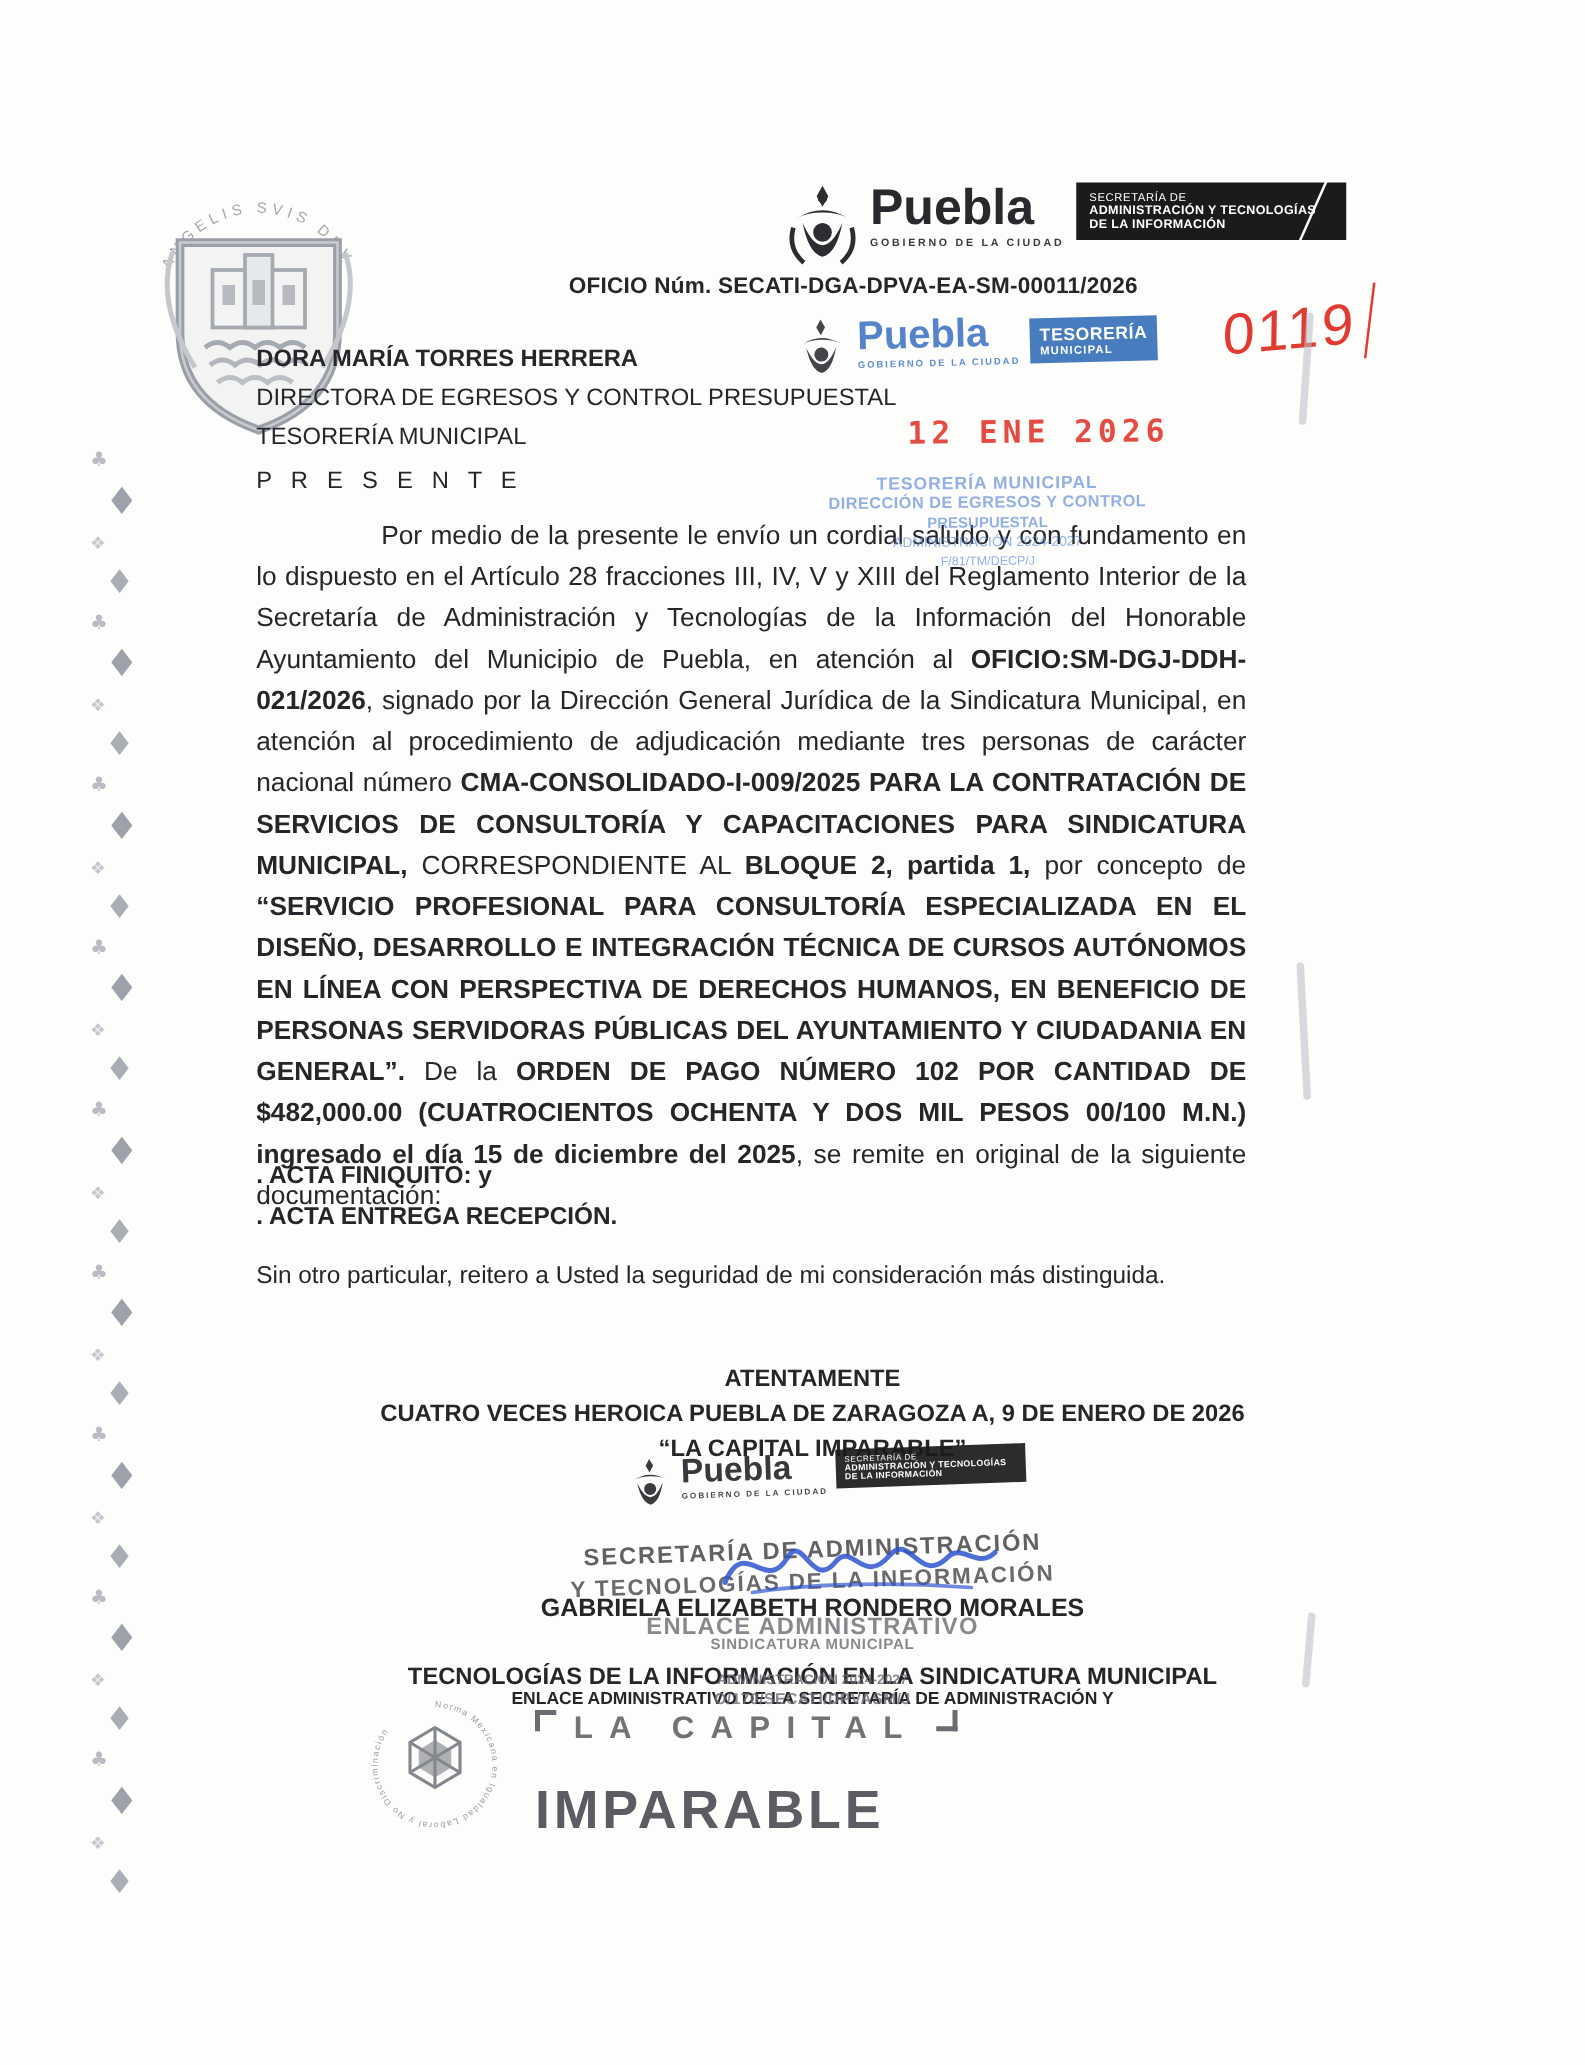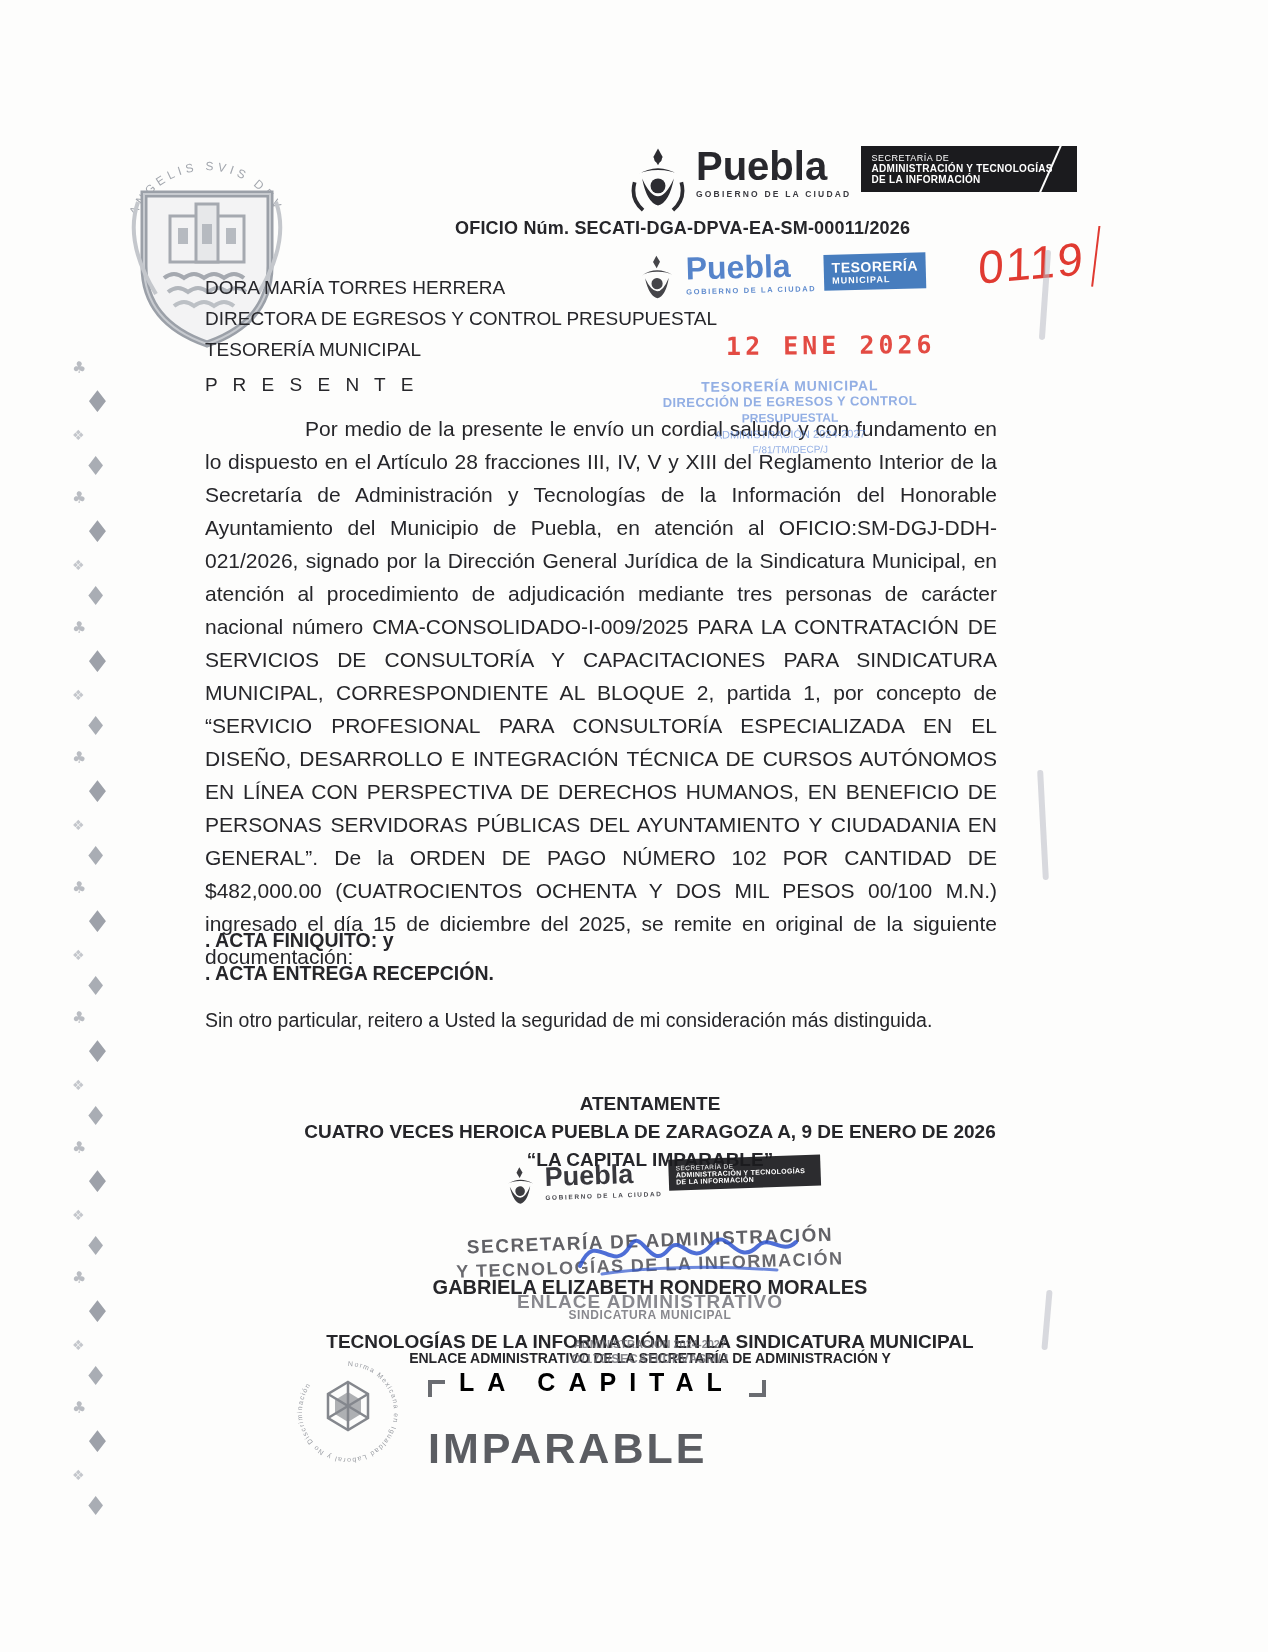--- a/index.html
+++ b/index.html
@@ -1,19 +1,19 @@
 <!DOCTYPE html>
 <html><head>
 <meta charset="utf-8">
 <style>
   html,body{margin:0;padding:0;background:#ffffff;}
   .page{position:relative;width:1268px;height:1652px;background:#fdfdfc;overflow:hidden;
         font-family:"Liberation Sans",sans-serif;color:#26262a;}
   .abs{position:absolute;}
-  .b{font-weight:400;}
+  .b{font-weight:700;}
 
   
   .wm-strip{left:72px;top:360px;width:56px;height:1210px;display:flex;flex-direction:column;
             align-items:flex-start;gap:11px;pointer-events:none;}
   .wm{line-height:1;font-family:"DejaVu Sans",sans-serif;}
   .wm:nth-child(even){transform:translateX(12px);}
   .wm0{font-size:16px;color:#b9bcc2;}
   .wm1{font-size:30px;color:#9da1a9;}
   .wm2{font-size:14px;color:#c4c7cc;}
   .wm3{font-size:26px;color:#a9adb4;}
@@ -93,21 +93,21 @@
   .sig-role2{top:1331px;font-size:19px;}
 
   .sm-stamp{left:254px;width:792px;text-align:center;color:#6c6c73;font-weight:700;opacity:.8;}
   .sm1{top:1291px;font-size:19px;letter-spacing:1px;}
   .sm2{top:1308px;font-size:12px;letter-spacing:.6px;}
   .sm3{top:1338px;font-size:11px;}
   .sm4{top:1352px;font-size:12.5px;letter-spacing:.4px;}
 
   
   .seal{left:292px;top:1356px;}
-  .cap-line{left:428px;top:1368px;display:flex;align-items:flex-end;gap:14px;color:#000000;}
+  .cap-line{left:428px;top:1368px;display:flex;align-items:flex-start;gap:14px;color:#737373;}
   .cap-orn{display:inline-block;width:13px;height:13px;border:4px solid #6a6c71;}
   .cap-orn.tl{border-right:none;border-bottom:none;}
   .cap-orn.br{border-left:none;border-top:none;}
   .cap-text{font-size:25px;font-weight:800;letter-spacing:13px;}
   .imparable{left:428px;top:1392px;font-size:43px;font-weight:800;letter-spacing:3px;color:#5b5d62;margin-top:32px;}
 
   .artifact{width:6px;border-radius:4px;background:#b9bcc4;opacity:.55;}
   .art1{left:1042px;top:250px;height:90px;transform:rotate(4deg);}
   .art2{left:1040px;top:770px;height:110px;transform:rotate(-3deg);}
   .art3{left:1044px;top:1290px;height:60px;transform:rotate(5deg);}

